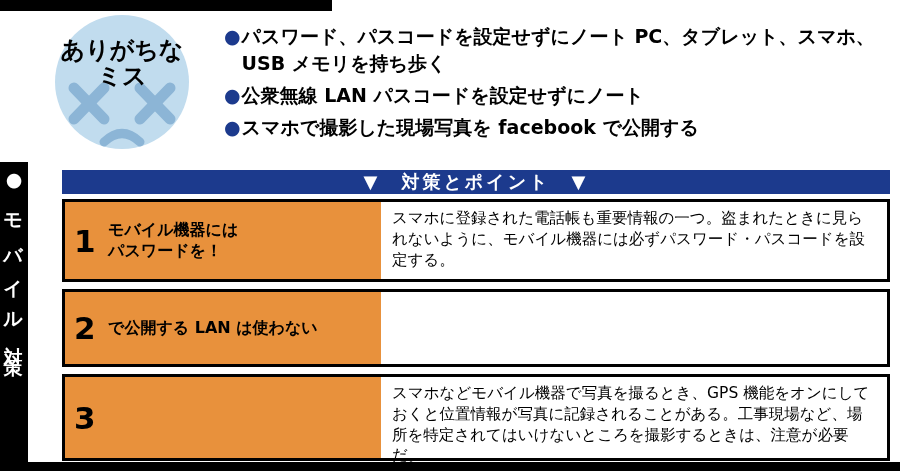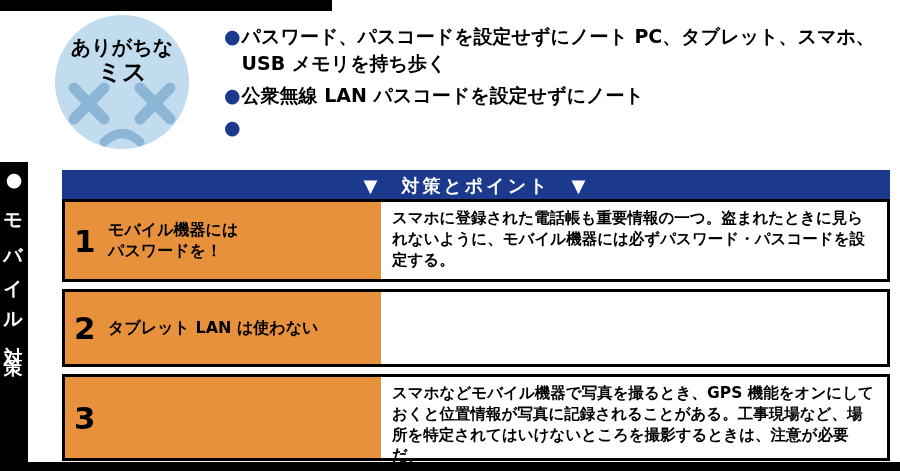--- a/index.html
+++ b/index.html
@@ -17,45 +17,45 @@
                  display:flex; justify-content:center; }
   .side-label  { writing-mode:vertical-rl; text-orientation:upright; color:#fff;
                  font-weight:bold; font-size:19px; letter-spacing:11px; padding-top:6px; }
 
   
   .badge { position:absolute; left:55px; top:15px; width:134px; height:134px;
            border-radius:50%; background:#c1dcee; }
   .badge svg { position:absolute; left:0; top:0; width:134px; height:134px; }
   .badge-text { position:absolute; left:0; right:0; top:21px; text-align:center;
                 font-weight:bold; z-index:2; line-height:1.18; }
-  .badge-line1 { font-size:20px; letter-spacing:0px; }
+  .badge-line1 { font-size:24px; letter-spacing:0px; }
   .badge-line2 { font-size:24px;font-family:Liberation Mono, monospace; }
 
   
   .mistake-list { position:absolute; left:224px; top:23px; width:666px; }
   .mistake-item { display:flex; align-items:flex-start; font-size:19px; font-weight:600;
                   line-height:1.42; margin-bottom:5px; }
   .bullet { color:#1c3a8d; flex:0 0 auto; margin-right:1px; font-size:19px; }
 
   
-  .points-header { position:absolute; left:62px; top:170px; width:828px; height:31px;
+  .points-header { position:absolute; left:62px; top:170px; width:828px; height:24px;
                    background:#1c3a8d; color:#fff; display:flex; align-items:center;
                    justify-content:center; font-weight:bold; font-size:18px; letter-spacing:3px; }
 
   
   .cm-row { position:absolute; left:62px; width:828px; border:3px solid #000;
             background:#fff; display:flex; }
   .cm-row-1 { top:199px; height:83px; }
   .cm-row-2 { top:289px; height:78px; }
   .cm-row-3 { top:374px; height:87px; }
   .cm-left { flex:0 0 316px; background:#e8913c; display:flex; align-items:center;
              padding-left:9px; }
   .cm-num  { font-size:31px; font-weight:bold; flex:0 0 34px; text-align:left; }
   .cm-title { font-size:16px; font-weight:bold; line-height:1.28; white-space:pre-line; }
-  .cm-desc { flex:1 1 auto; padding:6px 10px 4px 11px; font-size:15.5px; line-height:1.34;font-weight:bold; }
+  .cm-desc { flex:1 1 auto; padding:6px 10px 4px 11px; font-size:15.5px; line-height:1.34; }
 </style>
 </head>
 <body>
 
 <div class="page">
 
   <div class="top-rule"></div>
 
   <div class="side-strip">
     <div class="side-label">●モバイル対策</div>
@@ -81,40 +81,41 @@
     <div class="mistake-item">
       <span class="bullet">●</span>
       <span>パスワード、パスコードを設定せずにノート PC、タブレット、スマホ、USB メモリを持ち歩く</span>
     </div>
     <div class="mistake-item">
       <span class="bullet">●</span>
       <span>公衆無線 LAN パスコードを設定せずにノート</span>
     </div>
     <div class="mistake-item">
       <span class="bullet">●</span>
+      <span>スマホで撮影した現場写真を facebook で公開する</span>
     </div>
   </div>
 
   <div class="points-header">
     <span>▼　対策とポイント　▼</span>
   </div>
 
   <div class="cm-row cm-row-1">
     <div class="cm-left">
       <div class="cm-num">1</div>
       <div class="cm-title">モバイル機器には
 パスワードを！</div>
     </div>
     <div class="cm-desc">スマホに登録された電話帳も重要情報の一つ。盗まれたときに見られないように、モバイル機器には必ずパスワード・パスコードを設定する。</div>
   </div>
 
   <div class="cm-row cm-row-2">
     <div class="cm-left">
       <div class="cm-num">2</div>
-      <div class="cm-title">タブレット LAN は使わない</div>
+      <div class="cm-title">で公開する LAN は使わない</div>
     </div>
   </div>
 
   <div class="cm-row cm-row-3">
     <div class="cm-left">
       <div class="cm-num">3</div>
     </div>
     <div class="cm-desc">スマホなどモバイル機器で写真を撮るとき、GPS 機能をオンにしておくと位置情報が写真に記録されることがある。工事現場など、場所を特定されてはいけないところを撮影するときは、注意が必要だ。</div>
   </div>
 

